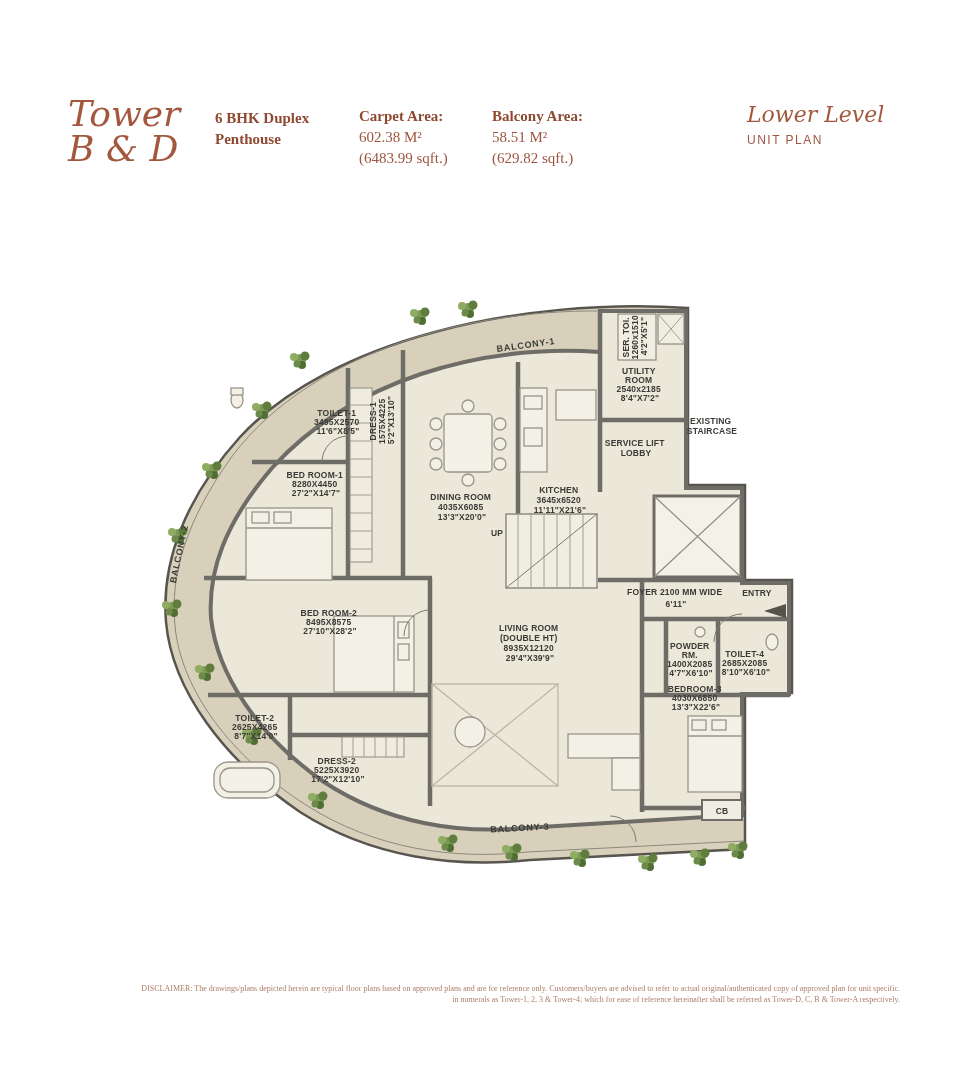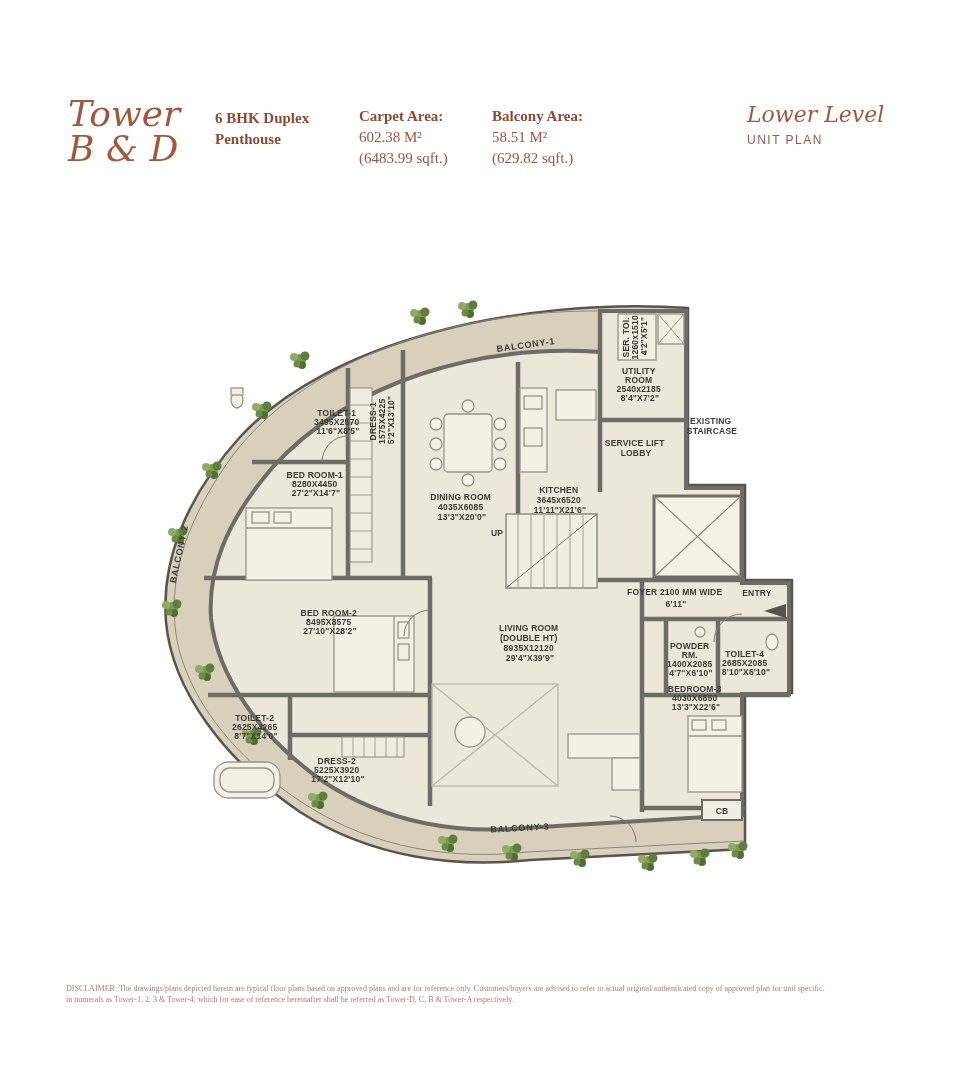--- a/index.html
+++ b/index.html
@@ -19,21 +19,21 @@
   .c-level .t1{font-family:"DejaVu Serif",serif;font-style:italic;font-size:22px;color:#a3583e;}
   .c-level .t2{font-family:"Liberation Sans",sans-serif;font-size:12px;letter-spacing:1.5px;
                margin-top:5px;color:#9d5540;}
   
   svg.plan{position:absolute;left:0;top:0;}
   .rl{font-family:"Liberation Sans",sans-serif;font-size:8.5px;font-weight:700;fill:#3a3a36;
       text-anchor:middle;letter-spacing:.2px;}
   .rl-b{font-size:9px;letter-spacing:.8px;}
   
   .disc{position:absolute;left:66px;top:983px;width:834px;font-family:"Liberation Serif",serif;
-        font-size:8px;line-height:11px;color:#ad7d68;}
+        font-size:8px;line-height:11px;color:#ad7d68;text-align:right;}
 </style>
 </head>
 <body>
 
 <div class="page">
 
   <div class="hdr">
     <div class="tower">
       <div>Tower</div>
       <div>B &amp; D</div>

